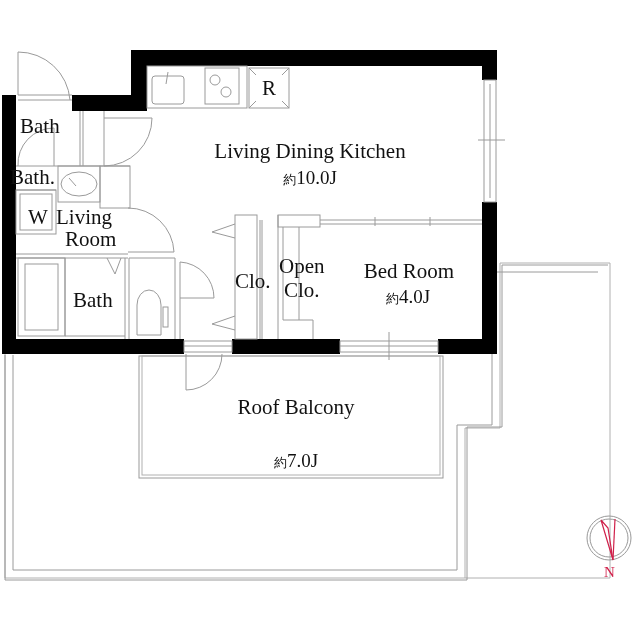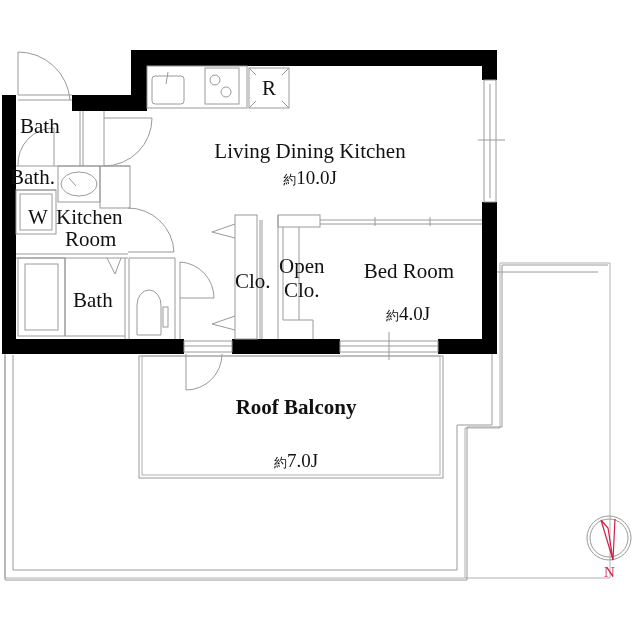--- a/index.html
+++ b/index.html
@@ -148,38 +148,38 @@
     <circle cx="609" cy="538" r="22" fill="none" stroke="#999" stroke-width="1"></circle>
     <circle cx="609" cy="538" r="19" fill="none" stroke="#999" stroke-width="1"></circle>
     <path d="M601,520 L613,560 L608,528 Z" fill="none" stroke="#d0204a" stroke-width="1.2"></path>
     <path d="M615,519 L613,560" fill="none" stroke="#d0204a" stroke-width="1.2"></path>
   </g>
 </svg>
 
 <div class="lbl big" style="left:20px; top:116px;">Bath</div>
 <div class="lbl big" style="left:10px; top:167px;">Bath.</div>
 <div class="lbl big" style="left:28px; top:207px;">W</div>
-<div class="lbl big" style="left:56px; top:207px;">Kitchen</div>
+<div class="lbl big" style="left:56px; top:207px;">Living</div>
 <div class="lbl big" style="left:65px; top:229px;">Room</div>
 <div class="lbl big" style="left:73px; top:290px;">Bath</div>
 
 <div class="lbl big center" style="left:310px; top:141px;">Living Dining Kitchen</div>
 <div class="lbl area center" style="left:310px; top:168px;">
   <span class="pre">約</span><span>10.0J</span>
 </div>
 
 <div class="lbl big" style="left:262px; top:78px;">R</div>
 
 <div class="lbl big" style="left:235px; top:271px;">Clo.</div>
 <div class="lbl big" style="left:279px; top:256px;">Open</div>
 <div class="lbl big" style="left:284px; top:280px;">Clo.</div>
 
 <div class="lbl big center" style="left:409px; top:261px;">Bed Room</div>
-<div class="lbl area center" style="left:408px; top:304px;">
+<div class="lbl area center" style="left:408px; top:287px;">
   <span class="pre">約</span><span>4.0J</span>
 </div>
 
-<div class="lbl big center" style="left:296px; top:397px;font-weight:bold;">Roof Balcony</div>
+<div class="lbl big center" style="left:296px; top:397px;">Roof Balcony</div>
 <div class="lbl area center" style="left:296px; top:424px;margin-top:27px;">
   <span class="pre">約</span><span>7.0J</span>
 </div>
 
 <div class="lbl" style="left:604px; top:565px; font-size:15px; color:#d0204a;">N</div>
 
 </body></html>

